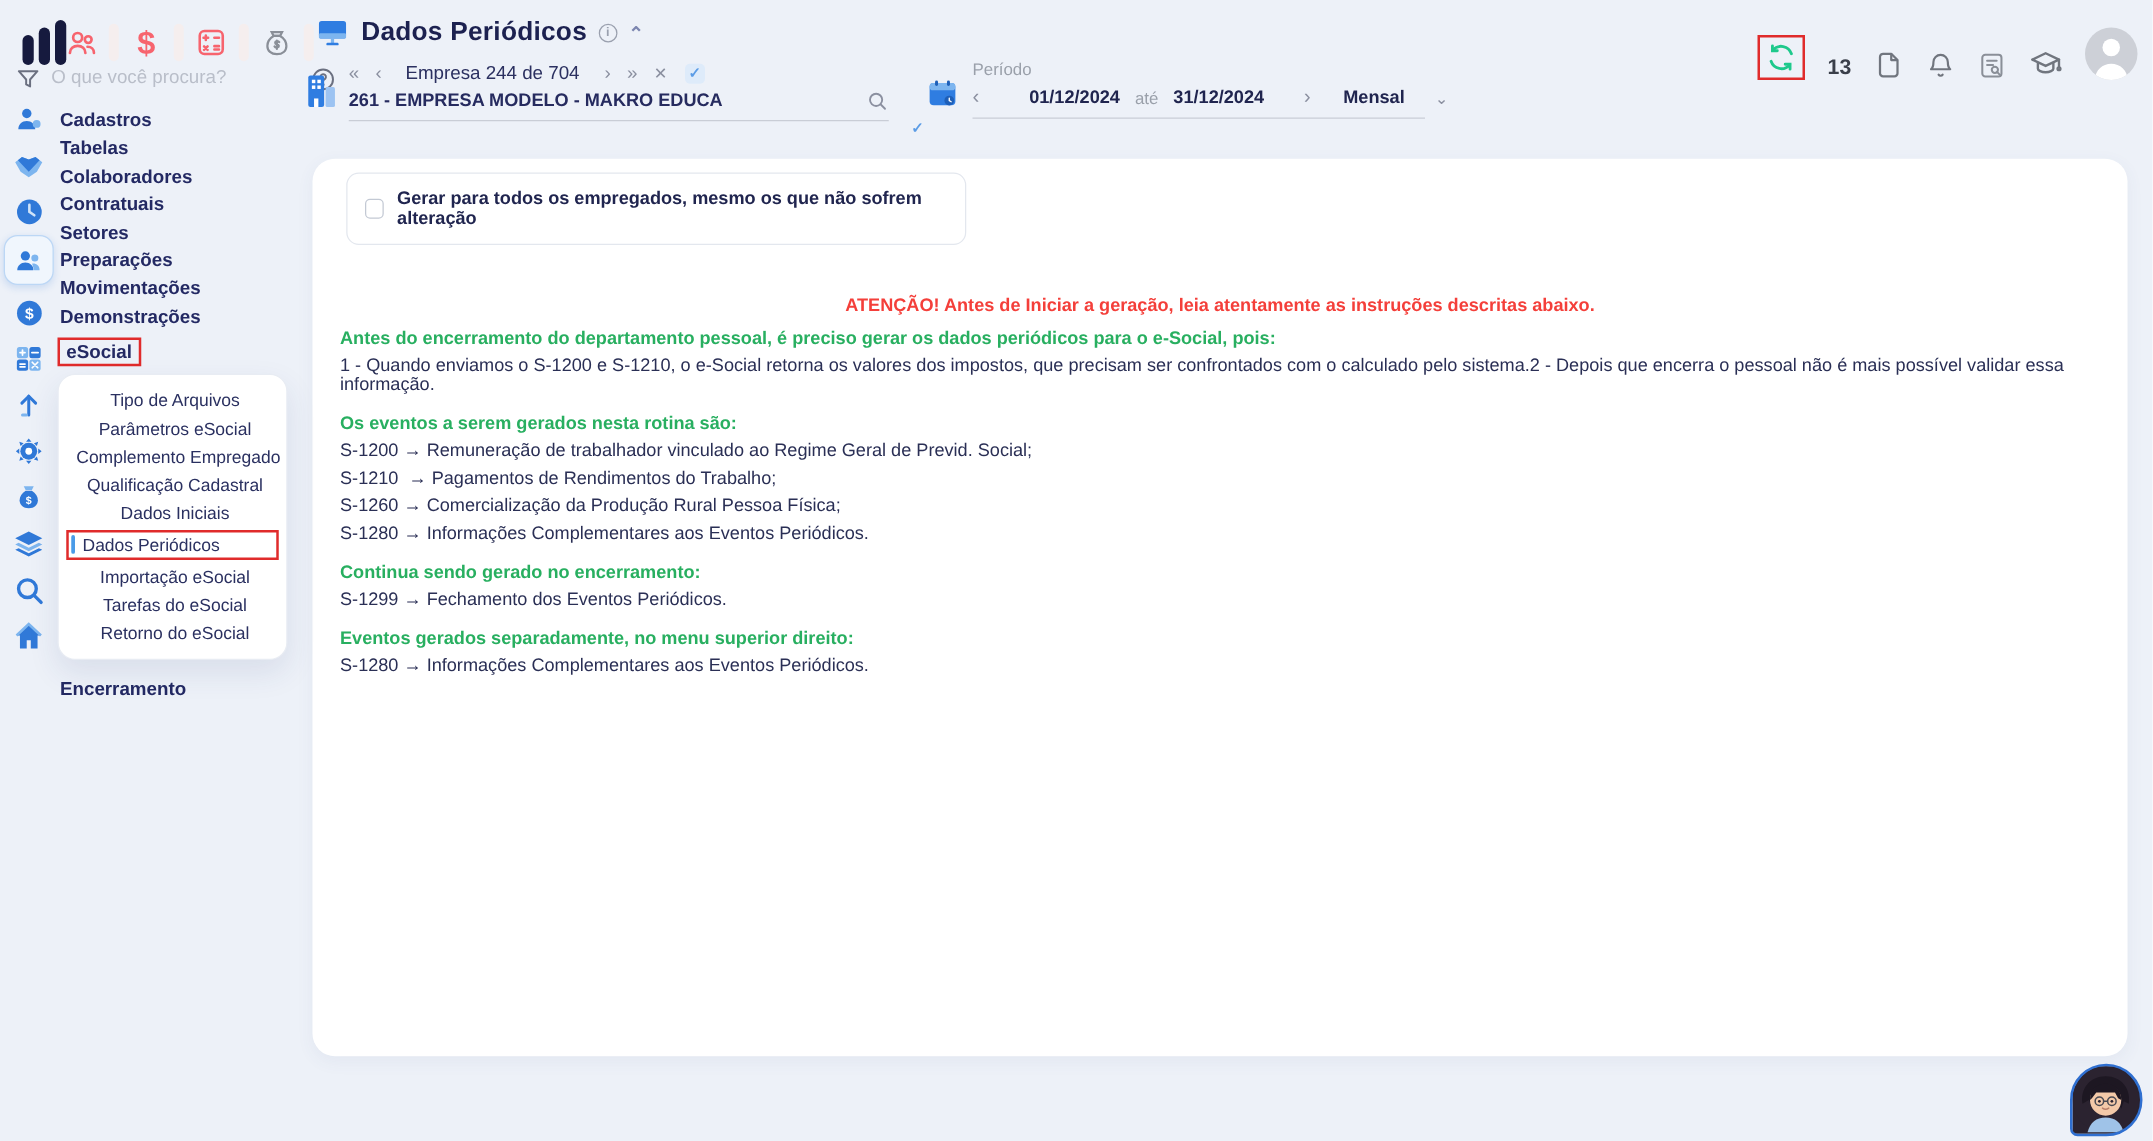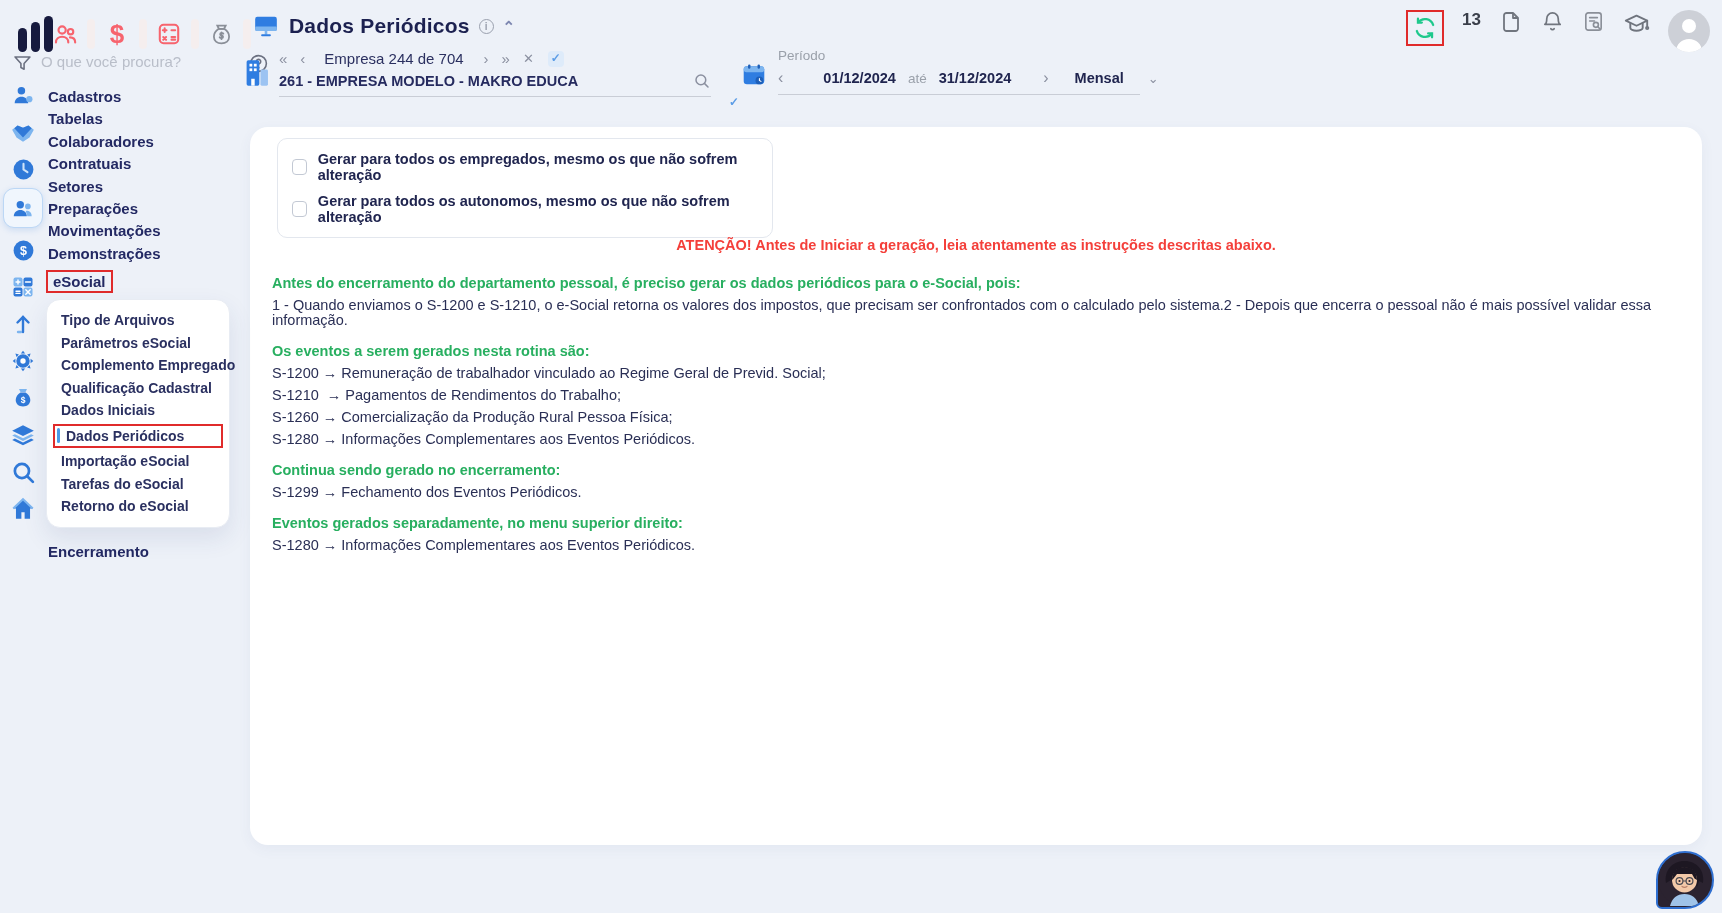--- a/index.html
+++ b/index.html
@@ -21,21 +21,21 @@
   .module-icons { position:absolute; left:48px; top:18px; display:flex; align-items:center; }
   .module-icons .mod { width:34px; height:32px; display:flex; align-items:center; justify-content:center; cursor:pointer; }
   .module-icons .sep { width:8px; height:30px; background:#f5eeee; border-radius:4px; margin:0 5px; }
   .dollar-glyph { font-size:26px; font-weight:700; color:#f7646e; line-height:1; }
 
   .page-head { position:absolute; left:252px; top:13px; display:flex; align-items:center; gap:9px; }
   .page-title { font-size:21px; font-weight:700; color:#1c2150; letter-spacing:.2px; }
   .info-badge { width:15px; height:15px; border:1.4px solid #9aa0ae; border-radius:50%; color:#9aa0ae; font-size:10px; display:flex; align-items:center; justify-content:center; font-weight:700; }
   .chev-up { color:#7c86b0; font-size:15px; font-weight:700; transform:translateY(1px); }
 
-  .topbar-right { position:absolute; right:12px; top:10px; display:flex; align-items:flex-start; gap:18px; }
+  .topbar-right { position:absolute; right:12px; top:22px; display:flex; align-items:flex-end; gap:18px; }
   .refresh-wrap { border:2.5px solid #e02b2b; padding:3px 4px; display:flex; align-items:center; justify-content:center; }
   .notif-count { font-size:17px; font-weight:700; color:#3a3f4a; }
   .tr-icon { cursor:pointer; display:flex; }
   .avatar-circ { width:42px; height:42px; border-radius:50%; background:#cdd0d7; display:flex; align-items:flex-end; justify-content:center; overflow:hidden; }
 
   
   .search-area { position:absolute; left:12px; top:53px; width:212px; display:flex; align-items:flex-start; gap:8px; }
   .search-input { border:none; background:transparent; outline:none; flex:1; font-size:15px; color:#3a3f55; font-family:"Liberation Sans",sans-serif; }
   .search-input::placeholder { color:#b9bec9; }
 
@@ -64,38 +64,38 @@
 
   
   .rail { position:absolute; left:0; top:80px; width:46px; display:flex; flex-direction:column; align-items:center; }
   .rail .ric { width:30px; height:30px; display:flex; align-items:center; justify-content:center; margin-bottom:7px; cursor:pointer; }
   .rail .ric.selected { background:#f0f6fd; border:1.5px solid #bcd7f5; border-radius:11px; width:40px; height:40px; margin-top:-3px; box-shadow:0 2px 6px rgba(48,121,216,.18); }
 
   .menu { position:absolute; left:46px; top:86px; width:190px; }
   .menu-item { font-size:15px; font-weight:700; color:#232963; height:22.4px; line-height:22.4px; cursor:pointer; white-space:nowrap; padding-left:2px; }
   .menu-item.esocial { display:inline-block; height:auto; line-height:normal; padding:1px 5px; border:2px solid #e02b2b; margin-top:5px;text-align:right; }
   .submenu-panel { background:#fff; border:1px solid #e8ecf3; border-radius:14px; box-shadow:0 10px 24px rgba(40,60,120,.10); padding:9px 0; margin-top:6px; width:184px; position:relative; z-index:5; }
-  .submenu-item { font-size:14px; font-weight:700; color:#2a3060; padding:3px 10px 3px 14px; line-height:16.5px; cursor:pointer; white-space:nowrap; }
+  .submenu-item { font-size:14px; font-weight:400; color:#2a3060; padding:3px 10px 3px 14px; line-height:16.5px; cursor:pointer; white-space:nowrap;text-align:center; }
   .submenu-item.active { display:flex; align-items:center; border:2px solid #e02b2b; margin:2px 6px 2px 6px; padding:2px 6px 2px 2px; }
   .submenu-item.active .active-bar { width:3px; height:15px; background:#4a9be8; border-radius:2px; margin-right:6px; display:inline-block; }
   .menu-item.encerramento { margin-top:13px; }
 
   
   .card { position:absolute; left:250px; top:127px; width:1452px; height:718px; background:#fff; border-radius:18px; box-shadow:0 4px 14px rgba(70,90,140,.06); }
   .cb-box { position:absolute; left:27px; top:11px; width:496px; border:1.5px solid #e3e7ee; border-radius:10px; padding:12px 14px; }
   .cb-row { display:flex; align-items:center; gap:11px; }
   .cb-row + .cb-row { margin-top:10px; }
   .cb-label { font-size:14.5px; font-weight:700; color:#20254f; }
 
   .warning { position:absolute; left:0; right:0; top:110px; text-align:center; font-size:14.5px; font-weight:700; color:#f43f3a; }
 
   .sections { position:absolute; left:22px; top:136px; right:24px; }
   .section-heading { font-size:14.5px; font-weight:700; color:#28af60; margin-top:15px; }
   .section-line { font-size:14.5px; color:#2a2f55; margin-top:7px; line-height:15px; white-space:pre-wrap; }
-  .sections .sec:first-child .section-heading { margin-top:12px; }
+  .sections .sec:first-child .section-heading { margin-top:0; }
 
   .chat-avatar { position:absolute; right:8px; bottom:4px; width:58px; height:58px; border-radius:50% 50% 50% 6px; border:2.5px solid #2f6fd0; background:radial-gradient(circle at 50% 42%, #f3c9a8 0 34%, #2b2330 35%); overflow:hidden; cursor:pointer; }
 </style>
 </head>
 <body>
 
 <div class="logo">
     <span class="b1"></span>
     <span class="b2"></span>
     <span class="b3"></span>
@@ -385,24 +385,20 @@
   </div>
 
   <div class="menu-item encerramento">Encerramento</div>
 </nav>
 
 <main class="card">
   <div class="cb-box">
     <div class="cb-row">
       <span class="checkbox unchecked"></span>
       <span class="cb-label">Gerar para todos os empregados, mesmo os que não sofrem alteração</span>
-    </div>
-    <div class="cb-row">
-      <span class="checkbox unchecked"></span>
-      <span class="cb-label">Gerar para todos os autonomos, mesmo os que não sofrem alteração</span>
     </div>
   </div>
 
   <div class="warning">ATENÇÃO! Antes de Iniciar a geração, leia atentamente as instruções descritas abaixo.</div>
 
   <div class="sections">
     <div class="sec">
       <div class="section-heading">Antes do encerramento do departamento pessoal, é preciso gerar os dados periódicos para o e-Social, pois:</div>
       <div class="section-line">1 - Quando enviamos o S-1200 e S-1210, o e-Social retorna os valores dos impostos, que precisam ser confrontados com o calculado pelo sistema.2 - Depois que encerra o pessoal não é mais possível validar essa informação.</div>
     </div>

